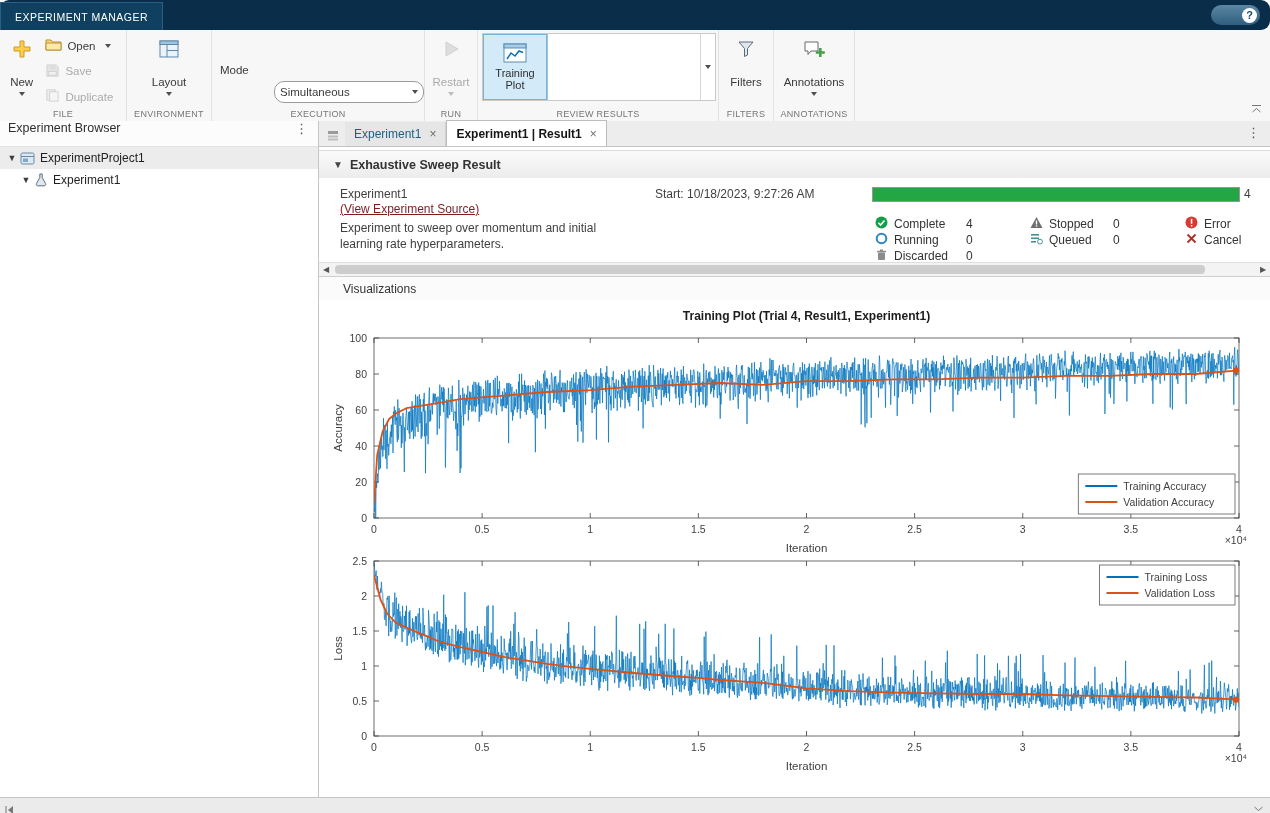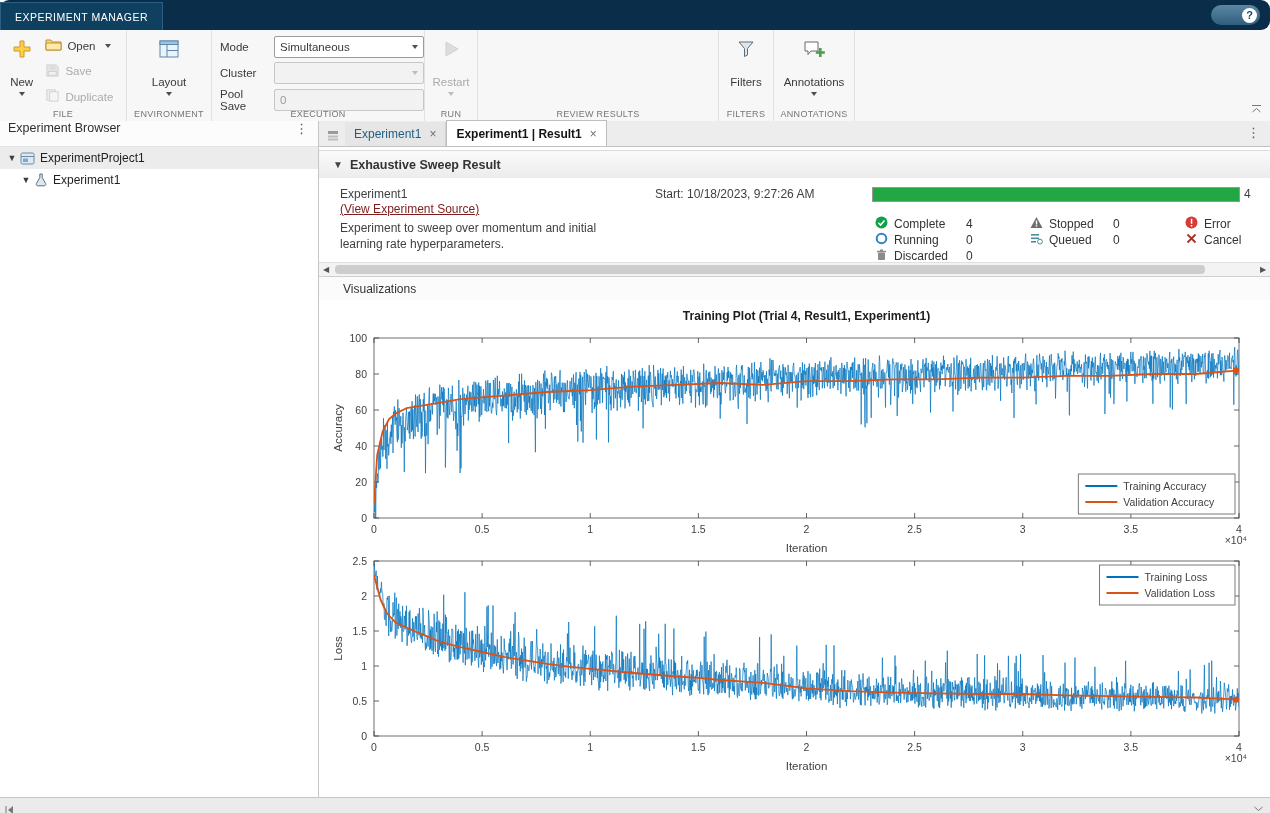--- a/index.html
+++ b/index.html
@@ -33,22 +33,22 @@
          border-top:4px solid #4f4f4f;}
   .bigbtn .caret{margin-top:3px;}
   .disabled .lbl{color:#ababab;}
   .disabled .caret{border-top-color:#bdbdbd;}
   .disabled svg{opacity:.45;filter:grayscale(1);}
   .smallcol{display:flex;flex-direction:column;justify-content:space-between;padding:2px 0;}
   .smallbtn{display:flex;align-items:center;gap:5px;height:21px;padding:0 5px;font-size:11.5px;
             color:#3a3a3a;cursor:pointer;}
   .execgrid{display:grid;grid-template-columns:48px 150px;gap:4px 6px;padding:6px 0 0 8px;
             align-items:center;font-size:11.5px;color:#3a3a3a;}
-  .combo{height:20px;border:1px solid #9b9b9b;border-radius:2px;background:#fff;display:flex;
-         align-items:center;justify-content:space-between;padding:0 5px;font-size:11.5px;cursor:pointer;}
+  .combo{height:20px;border:1px solid #9b9b9b;border-radius:10px;background:#fff;display:flex;
+         align-items:center;justify-content:space-between;padding:0 5px;font-size:11.5px;cursor:pointer;margin-top:45px;}
   .combo.dis{background:#f2f2f2;border-color:#c7c7c7;color:#9b9b9b;cursor:default;}
   .combo.dis .caret{border-top-color:#bdbdbd;}
   .txtfield{height:20px;border:1px solid #c7c7c7;border-radius:2px;background:#f2f2f2;display:flex;
             align-items:center;padding:0 5px;font-size:11.5px;color:#9b9b9b;}
   .gallery{margin:3px 4px;height:66px;background:#fff;border:1px solid #c9c9c9;display:flex;width:232px;}
   .galitem{width:64px;display:flex;flex-direction:column;align-items:center;justify-content:center;
            gap:2px;font-size:11px;color:#2f2f2f;cursor:pointer;}
   .galitem.selected{background:#D3EAF8;border-right:1px solid #9FC6DE;box-shadow:inset 0 0 0 1px #7AB3D4;}
   .galspace{flex:1;}
   .galcaretcol{width:14px;border-left:1px solid #d6d6d6;display:flex;align-items:center;justify-content:center;cursor:pointer;}
@@ -222,20 +222,36 @@
               </svg>
           </span>
           <span class="lbl">Restart</span>
           <span class="caret"></span>
         </div>
       </div>
       <div class="rsec-label">RUN</div>
     </div>
 
     <div class="rsec" style="width:240px">
+      <div class="gallery">
+        <div class="galitem selected">
+          <span>
+            <svg width="24" height="20" viewBox="0 0 24 20">
+                <rect x="1" y="1" width="22" height="18" fill="#fff" stroke="#5a8bb0"></rect>
+                <rect x="1" y="1" width="22" height="4" fill="#a9cce6" stroke="#5a8bb0"></rect>
+                <polyline points="4,16 8,10 12,13 16,8 20,9.5" fill="none" stroke="#0072BD" stroke-width="1.5"></polyline>
+              </svg>
+          </span>
+          <span style="width:56px;text-align:center;line-height:12px">Training Plot</span>
+        </div>
+        <div class="galspace"></div>
+        <div class="galcaretcol">
+          <span class="caret"></span>
+        </div>
+      </div>
       <div class="rsec-label">REVIEW RESULTS</div>
     </div>
 
     <div class="rsec" style="width:54px">
       <div class="rsec-body" style="justify-content:center">
         <div class="bigbtn" style="width:48px">
           <span class="ic">
             <svg width="18" height="18" viewBox="0 0 18 18">
                 <path d="M2 2h14l-5.5 6.5V15l-3 1.5V8.5z" fill="#dfe7ee" stroke="#5d6b77"></path>
               </svg>

